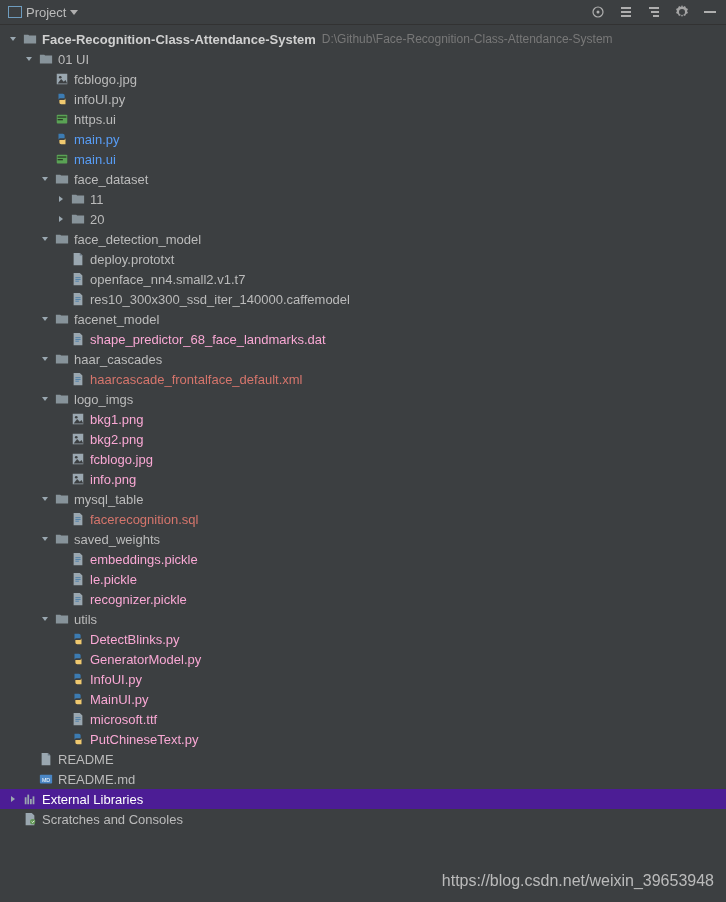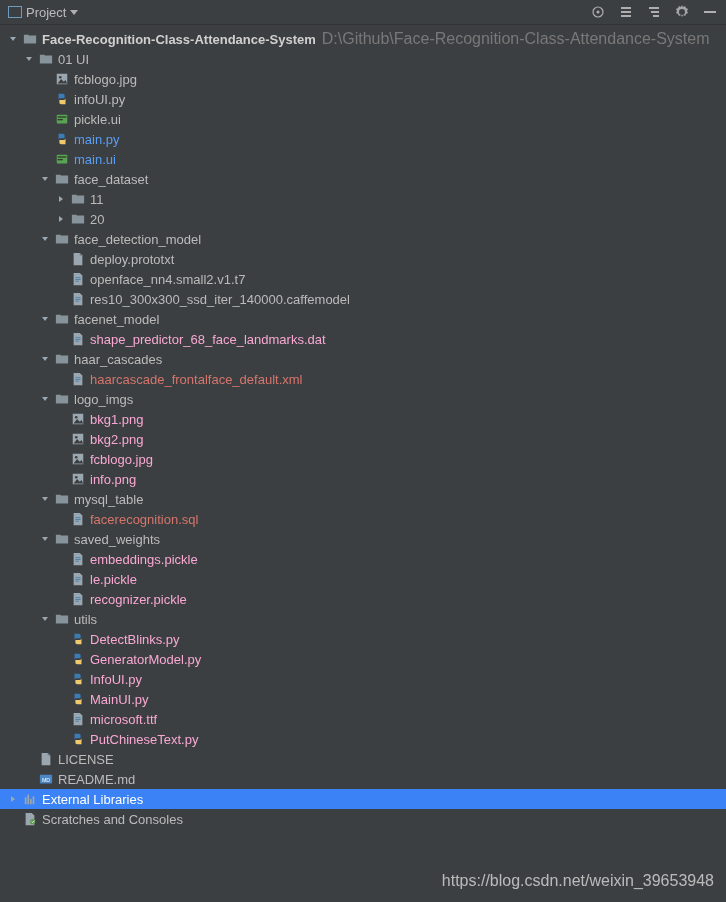--- a/index.html
+++ b/index.html
@@ -54,21 +54,21 @@
   padding: 4px 0 0 0;
 }
 .tree-row {
   display: flex;
   align-items: center;
   height: 20px;
   padding-left: 8px;
   white-space: nowrap;
 }
 .tree-row.selected {
-  background: #3b82f6;
+  background: #4c1d95;
   color: #ffffff;
 }
 .chevron {
   width: 10px; height: 10px;
   display: inline-flex;
   align-items: center;
   justify-content: center;
   margin-right: 4px;
   flex-shrink: 0;
 }
@@ -80,21 +80,21 @@
   display: inline-flex;
   align-items: center;
   justify-content: center;
   margin-right: 4px;
   flex-shrink: 0;
 }
 .label { color: #bbbbbb; }
 .label.hl { color: #589df6; }
 .label.git-new { color: #f9a8d4; }
 .label.git-conflict { color: #d5756c; }
-.path-hint { color: #787878; margin-left: 6px; font-size: 16px; }
+.path-hint { color: #787878; margin-left: 6px; font-size: 12px; }
 .watermark {
   position: absolute;
   bottom: 12px;
   right: 12px;
   color: #d0d0d0;
   font-size: 16px;
   opacity: 0.85;
 }
 .lib-bars { fill: #9aa7b0; }
 </style>
@@ -197,21 +197,21 @@
     <div class="tree-row">
       <span class="indent" style="width:32px"></span>
       <span class="chevron-spacer"></span>
       <span class="icon">
         <svg viewBox="0 0 16 16" width="14" height="14">
           <rect x="2" y="3" width="12" height="10" rx="1" fill="#5aa355"></rect>
           <rect x="3" y="5" width="10" height="1.5" fill="#2c3d28"></rect>
           <rect x="3" y="8" width="6" height="1.5" fill="#2c3d28"></rect>
         </svg>
       </span>
-      <span class="label" style="">pickle.ui</span>
+      <span class="label" style="">https.ui</span>
     </div>
     <div class="tree-row">
       <span class="indent" style="width:32px"></span>
       <span class="chevron-spacer"></span>
       <span class="icon">
         <svg viewBox="0 0 16 16" width="14" height="14">
           <path d="M4 2h5a2 2 0 012 2v3H6a2 2 0 00-2 2V2z" fill="#3c7cb3"></path>
           <path d="M12 14H7a2 2 0 01-2-2V9h5a2 2 0 002-2v7z" fill="#f0c96f"></path>
         </svg>
       </span>
@@ -602,21 +602,21 @@
     </div>
     <div class="tree-row">
       <span class="indent" style="width:16px"></span>
       <span class="chevron-spacer"></span>
       <span class="icon">
         <svg viewBox="0 0 16 16" width="14" height="14">
           <path fill="#9aa7b0" d="M3 1h7l3 3v11H3z"></path>
           <path fill="#6b7885" d="M10 1v3h3z"></path>
         </svg>
       </span>
-      <span class="label" style="">LICENSE</span>
+      <span class="label" style="">README</span>
     </div>
     <div class="tree-row">
       <span class="indent" style="width:16px"></span>
       <span class="chevron-spacer"></span>
       <span class="icon">
         <svg viewBox="0 0 16 16" width="14" height="14">
           <rect x="1" y="3" width="14" height="10" rx="1" fill="#4a86c5"></rect>
           <text x="8" y="11" text-anchor="middle" font-size="6" fill="#fff" font-family="sans-serif">MD</text>
         </svg>
       </span>

